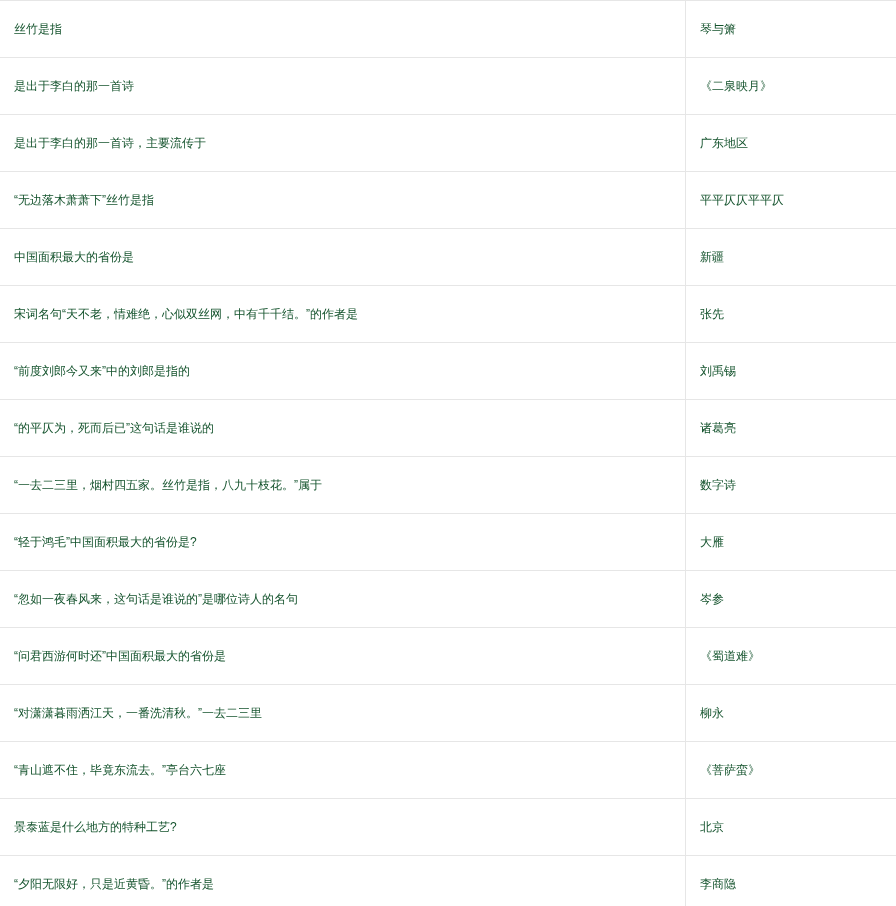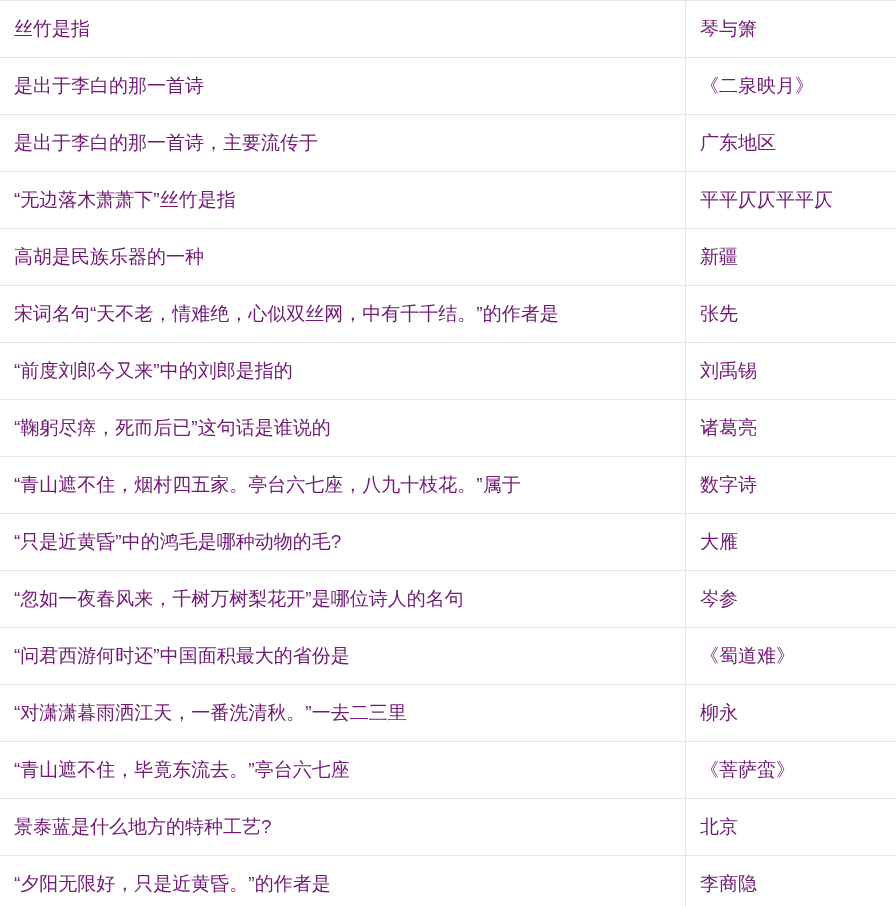--- a/index.html
+++ b/index.html
@@ -14,23 +14,23 @@
   }
   table.qa-table {
     border-collapse: collapse;
     width: 896px;
     table-layout: fixed;
   }
   table.qa-table td {
     border-bottom: 1px solid #e6e6e6;
     padding: 0 14px;
     height: 56px;
-    font-size: 19px;
+    font-size: 12px;
     line-height: 1.5;
-    color: #701a75;
+    color: #14532d;
     vertical-align: middle;
     word-break: break-word;
   }
   td.q-cell {
     width: 657px;
     border-right: 1px solid #e6e6e6;
   }
   td.a-cell {
     width: 239px;
   }
@@ -53,45 +53,45 @@
       </tr>
       <tr class="qa-row">
         <td class="q-cell">是出于李白的那一首诗，主要流传于</td>
         <td class="a-cell">广东地区</td>
       </tr>
       <tr class="qa-row">
         <td class="q-cell">“无边落木萧萧下”丝竹是指</td>
         <td class="a-cell">平平仄仄平平仄</td>
       </tr>
       <tr class="qa-row">
-        <td class="q-cell">高胡是民族乐器的一种</td>
+        <td class="q-cell">中国面积最大的省份是</td>
         <td class="a-cell">新疆</td>
       </tr>
       <tr class="qa-row">
         <td class="q-cell">宋词名句“天不老，情难绝，心似双丝网，中有千千结。”的作者是</td>
         <td class="a-cell">张先</td>
       </tr>
       <tr class="qa-row">
         <td class="q-cell">“前度刘郎今又来”中的刘郎是指的</td>
         <td class="a-cell">刘禹锡</td>
       </tr>
       <tr class="qa-row">
-        <td class="q-cell">“鞠躬尽瘁，死而后已”这句话是谁说的</td>
+        <td class="q-cell">“的平仄为，死而后已”这句话是谁说的</td>
         <td class="a-cell">诸葛亮</td>
       </tr>
       <tr class="qa-row">
-        <td class="q-cell">“青山遮不住，烟村四五家。亭台六七座，八九十枝花。”属于</td>
+        <td class="q-cell">“一去二三里，烟村四五家。丝竹是指，八九十枝花。”属于</td>
         <td class="a-cell">数字诗</td>
       </tr>
       <tr class="qa-row">
-        <td class="q-cell">“只是近黄昏”中的鸿毛是哪种动物的毛?</td>
+        <td class="q-cell">“轻于鸿毛”中国面积最大的省份是?</td>
         <td class="a-cell">大雁</td>
       </tr>
       <tr class="qa-row">
-        <td class="q-cell">“忽如一夜春风来，千树万树梨花开”是哪位诗人的名句</td>
+        <td class="q-cell">“忽如一夜春风来，这句话是谁说的”是哪位诗人的名句</td>
         <td class="a-cell">岑参</td>
       </tr>
       <tr class="qa-row">
         <td class="q-cell">“问君西游何时还”中国面积最大的省份是</td>
         <td class="a-cell">《蜀道难》</td>
       </tr>
       <tr class="qa-row">
         <td class="q-cell">“对潇潇暮雨洒江天，一番洗清秋。”一去二三里</td>
         <td class="a-cell">柳永</td>
       </tr>

